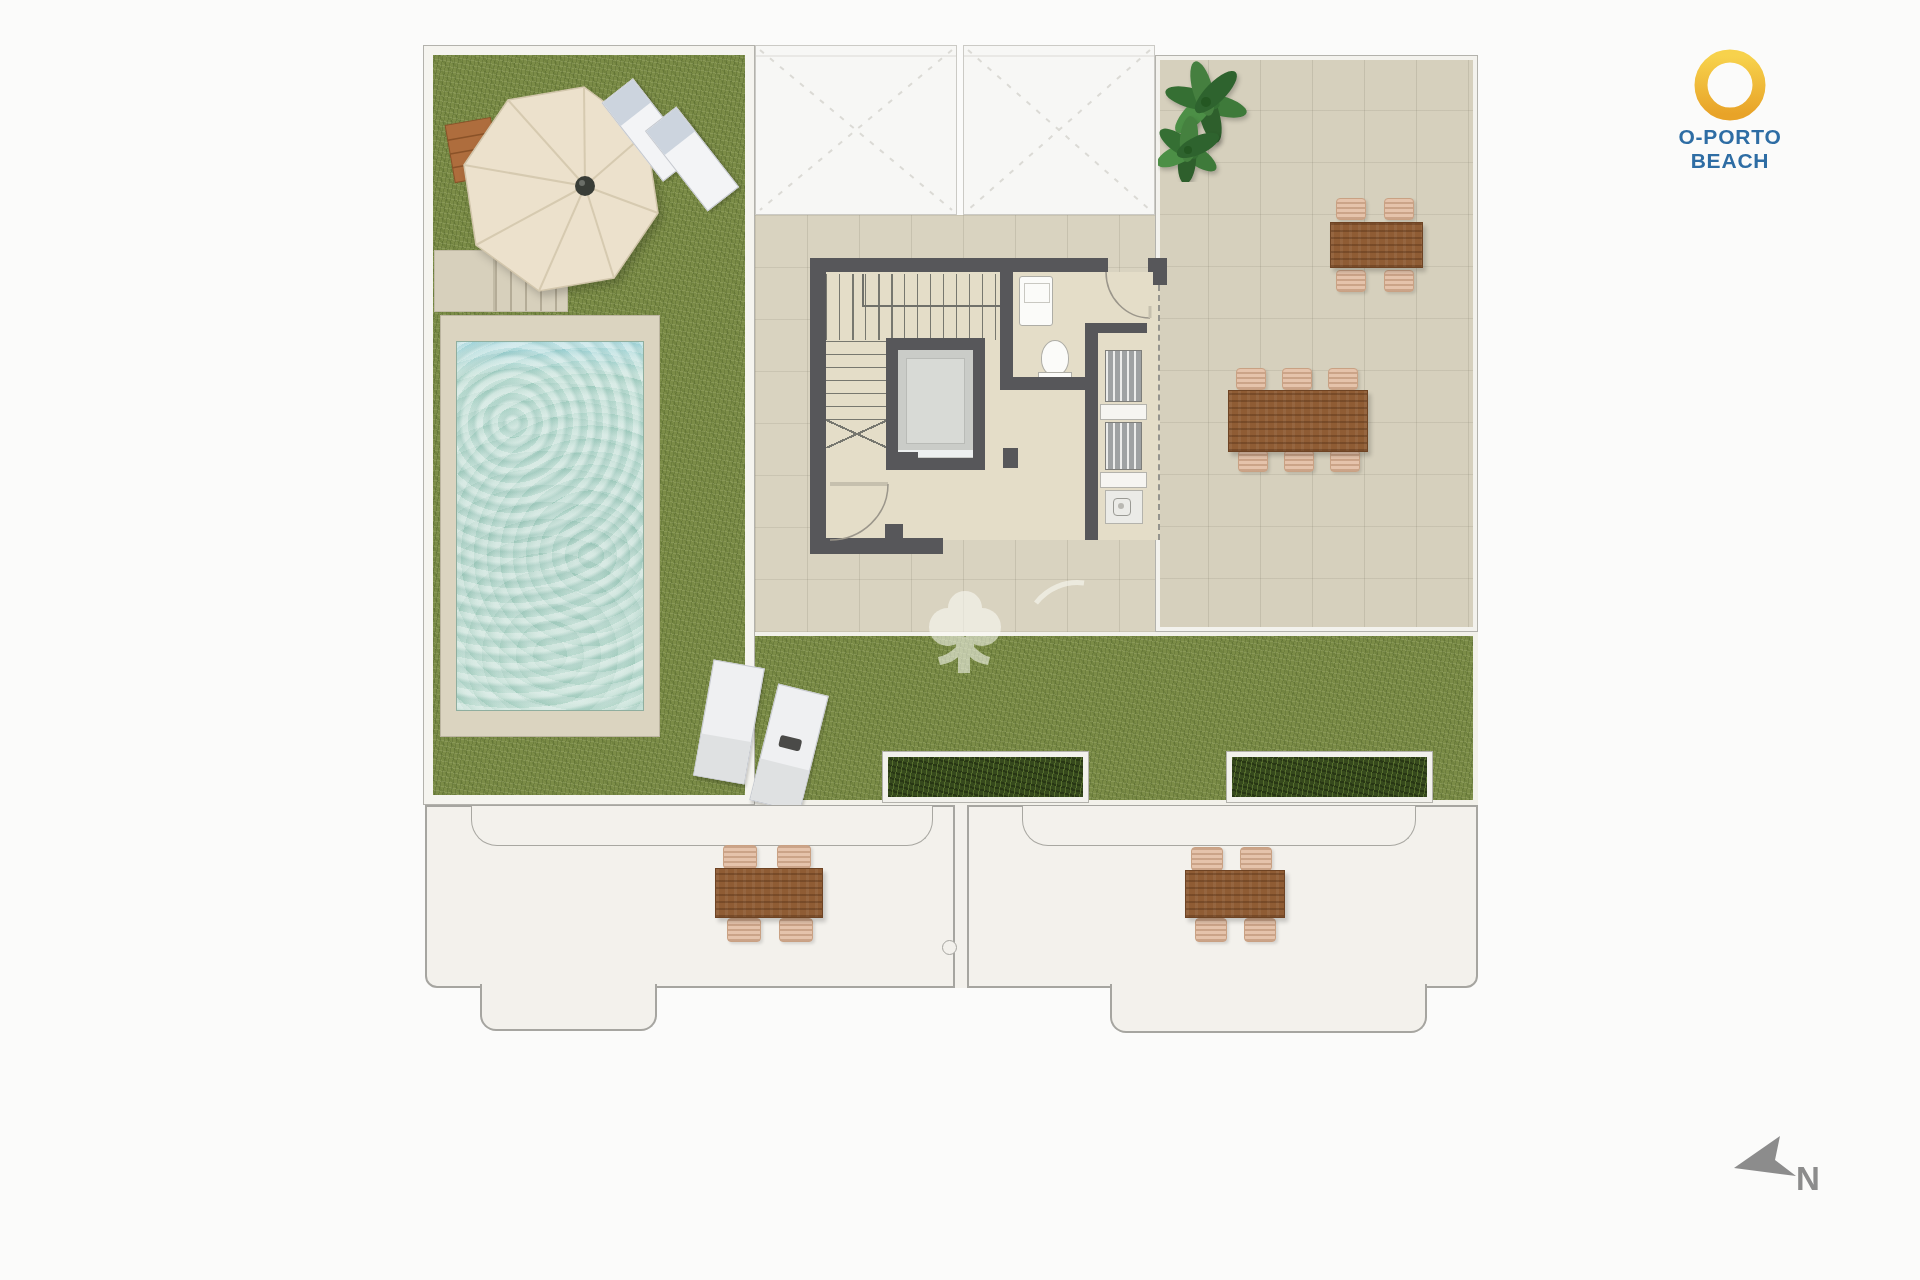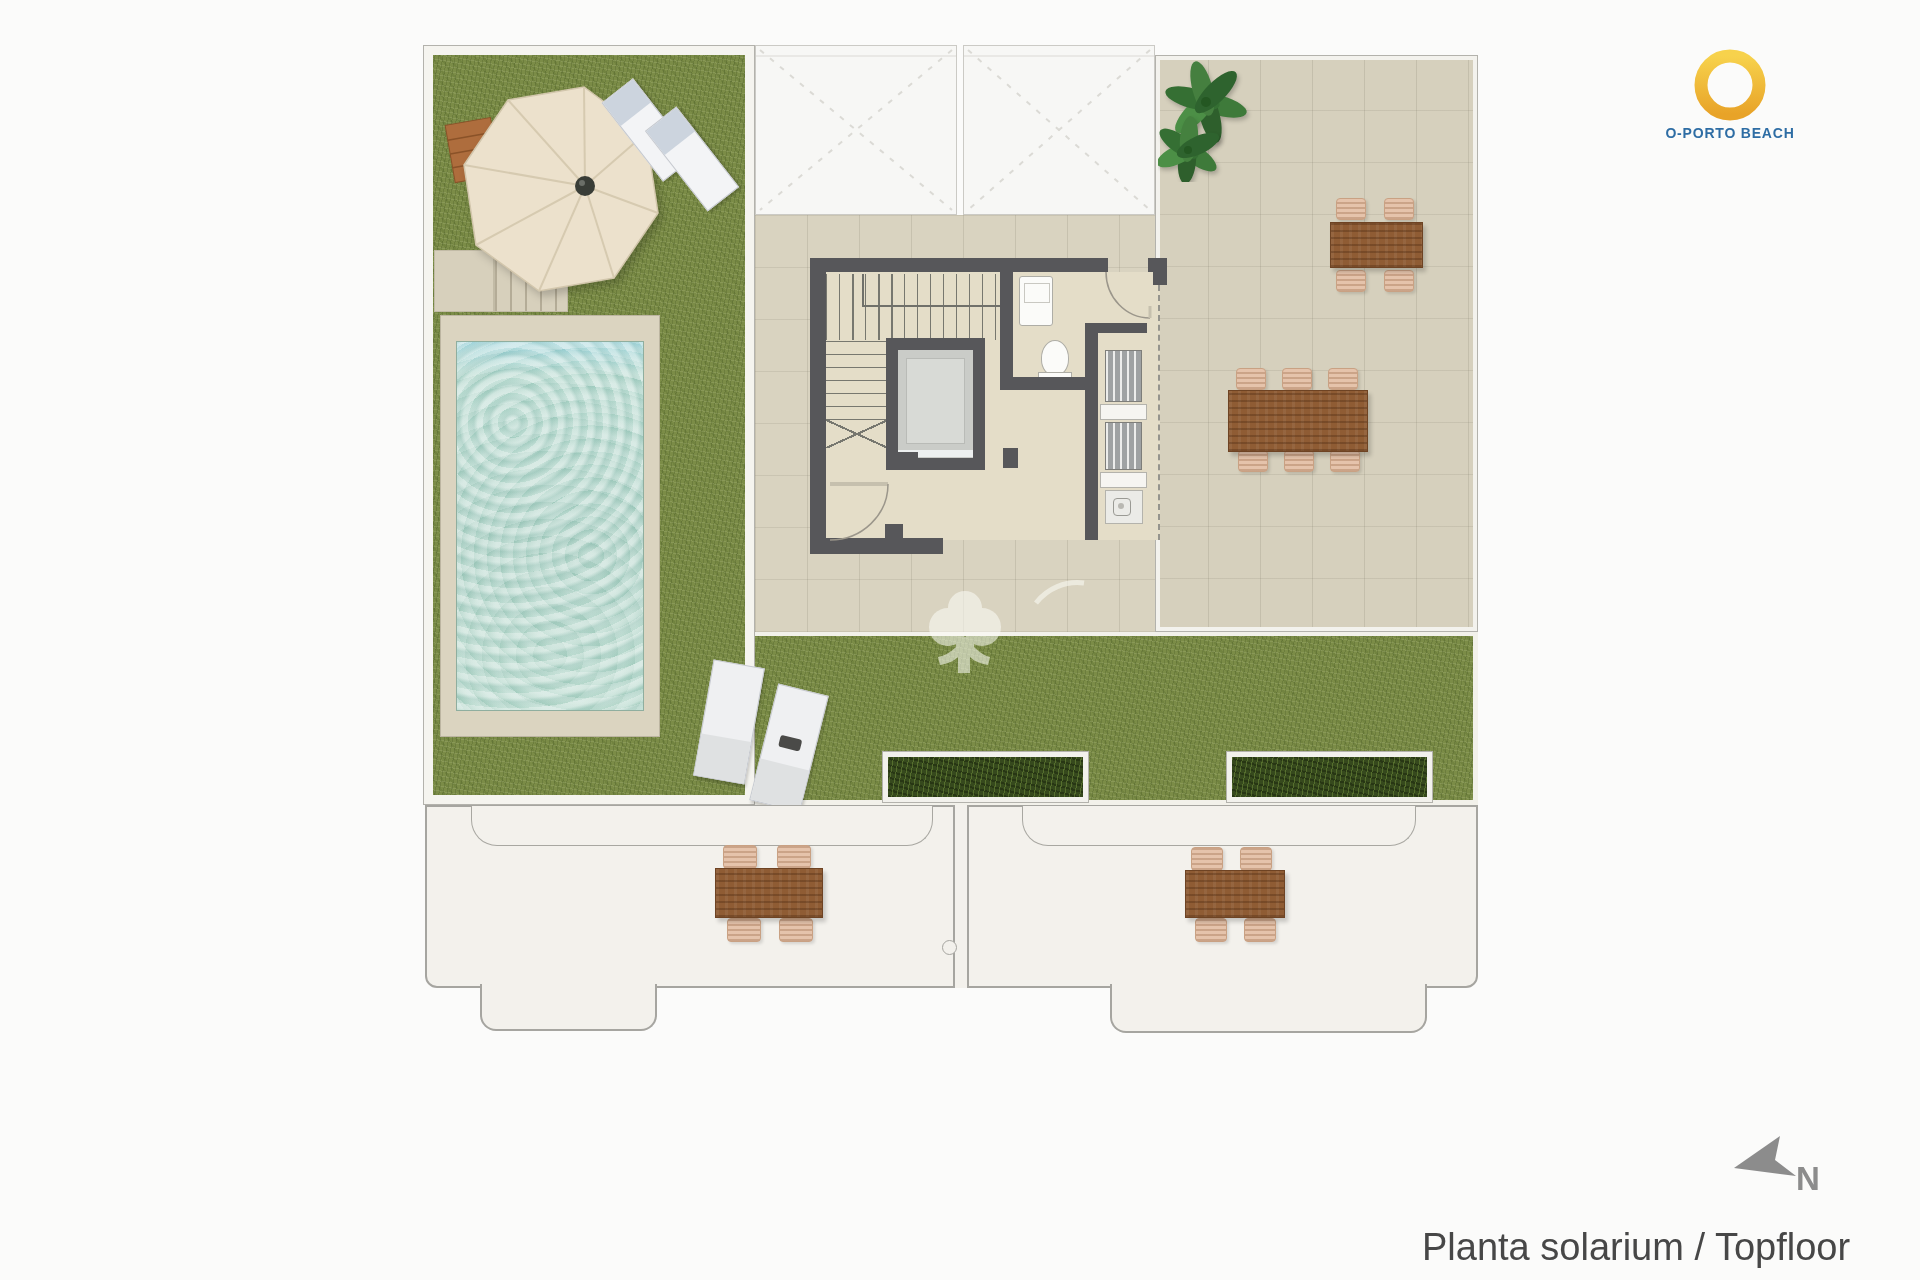--- a/index.html
+++ b/index.html
@@ -58,21 +58,21 @@
      border:1px solid #7e7e7a;box-sizing:border-box;}
   .shelf{background:#f6f5f1;border:1px solid #b4b3ac;box-sizing:border-box;}
   .fixture{background:#fbfbf9;border:1px solid #aeada6;box-sizing:border-box;}
 
   .voidX{position:absolute;inset:0;}
   .rail{position:absolute;top:-1px;height:40px;border:1.5px solid #a8a7a1;border-top:none;
         border-radius:0 0 26px 26px;background:#f3f1ec;box-sizing:border-box;}
   .notch{position:absolute;background:#f3f1ec;border:2px solid #a6a5a0;border-top:none;
          border-radius:0 0 16px 16px;box-sizing:border-box;}
 
-  .logo-text{font-weight:bold;font-size:14px;letter-spacing:.8px;color:#2e6da4;text-align:center;}
+  .logo-text{font-weight:bold;font-size:21px;letter-spacing:.8px;color:#2e6da4;text-align:center;}
   .caption{font-size:38px;color:#474747;}
   .north-n{font-size:33px;font-weight:bold;color:#8c8c8c;}
   .dashline{border-left:2px dashed #95948d;}
 </style>
 </head>
 <body>
 
 <div id="stage">
 
   <div class="abs grass frame-garden" style="left:423px;top:45px;width:332px;height:760px;"></div>
@@ -281,15 +281,14 @@
     </defs>
     <circle cx="40" cy="40" r="29" stroke="url(#lg)" stroke-width="13" fill="none"></circle>
   </svg>
   <div class="abs logo-text" style="left:1640px;top:125px;width:180px;">O-PORTO BEACH</div>
 
   <svg class="abs" style="left:1728px;top:1132px;" width="80" height="50" viewBox="0 0 80 50">
     <polygon points="6,36 52,4 47,28 68,44" fill="#8c8c8c"></polygon>
   </svg>
   <div class="abs north-n" style="left:1796px;top:1160px;">N</div>
 
-  <div class="abs caption" style="left:1422px;top:1226px;">Planta solarium / Topfloor</div>
 
 </div>
 
 </body></html>

